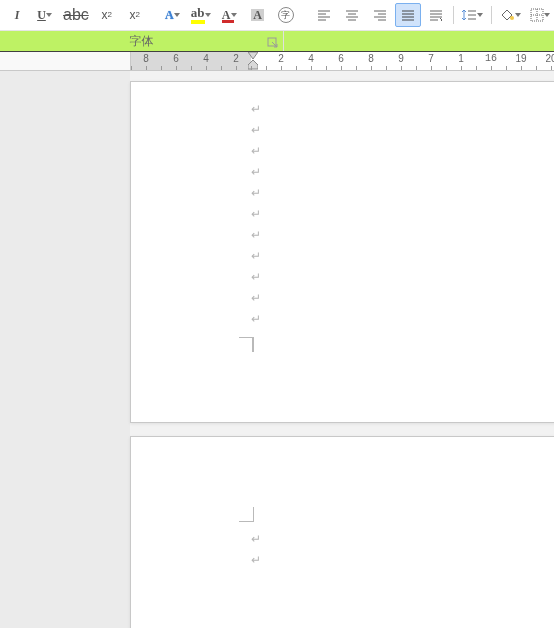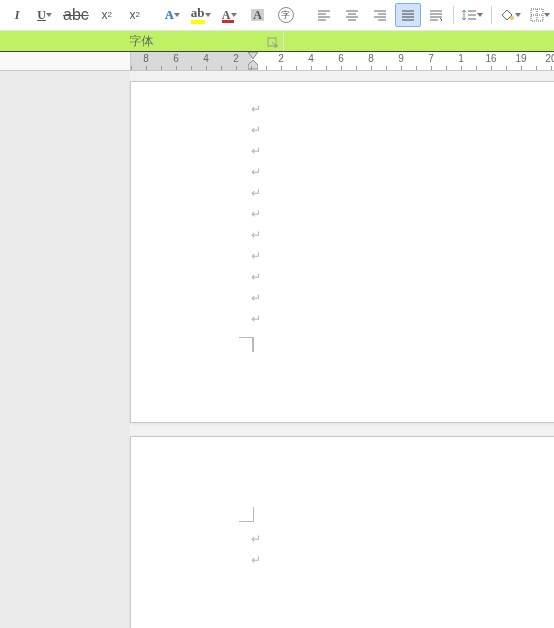--- a/index.html
+++ b/index.html
@@ -224,21 +224,21 @@
       <span class="rnum" style="left: 45px;">6</span>
       <span class="rnum" style="left: 75px;">4</span>
       <span class="rnum" style="left: 105px;">2</span>
       <span class="rnum" style="left: 150px;">2</span>
       <span class="rnum" style="left: 180px;">4</span>
       <span class="rnum" style="left: 210px;">6</span>
       <span class="rnum" style="left: 240px;">8</span>
       <span class="rnum" style="left: 270px;">9</span>
       <span class="rnum" style="left: 300px;">7</span>
       <span class="rnum" style="left: 330px;">1</span>
-      <span class="rnum" style="left: 360px;">16</span>
+      <span class="rnum" style="left: 360px; font-family: Liberation Mono, monospace;">16</span>
       <span class="rnum" style="left: 390px;">19</span>
       <span class="rnum" style="left: 420px;">20</span>
       <span class="rtick" style="left: 0px;"></span>
       <span class="rtick" style="left: 15px;"></span>
       <span class="rtick" style="left: 30px;"></span>
       <span class="rtick" style="left: 45px;"></span>
       <span class="rtick" style="left: 60px;"></span>
       <span class="rtick" style="left: 75px;"></span>
       <span class="rtick" style="left: 90px;"></span>
       <span class="rtick" style="left: 105px;"></span>

